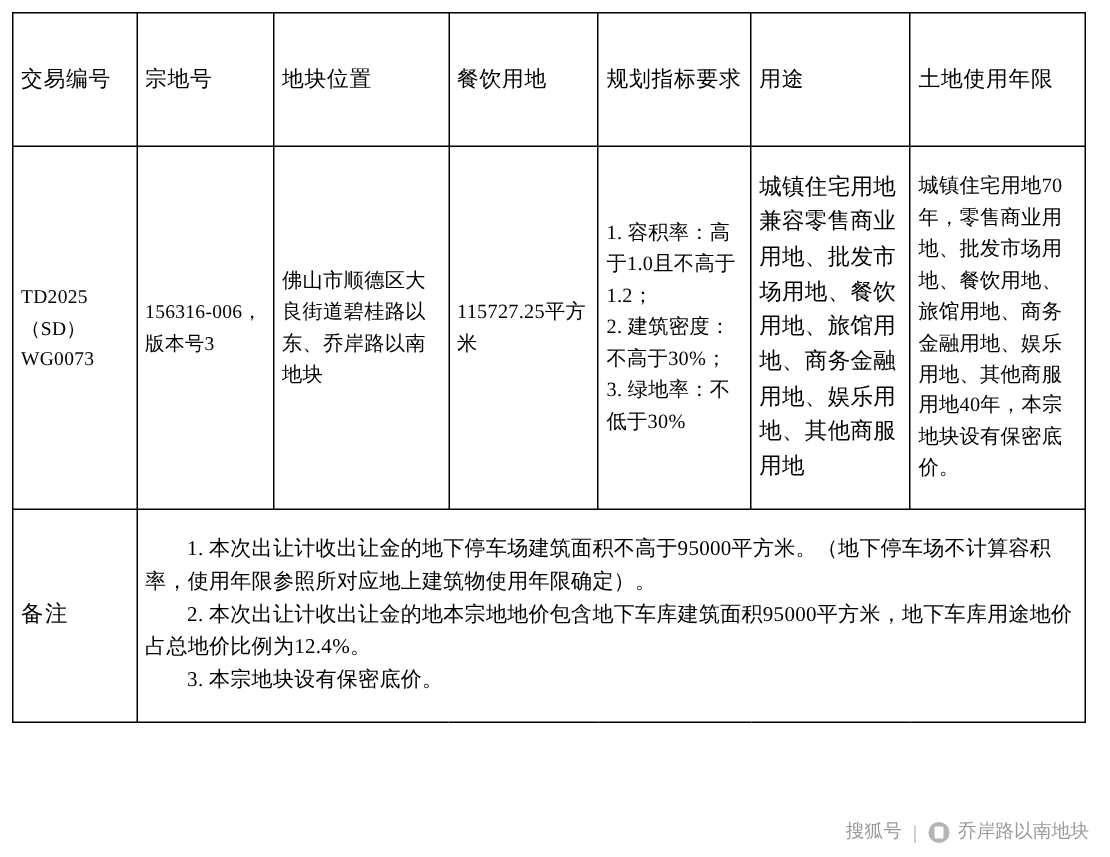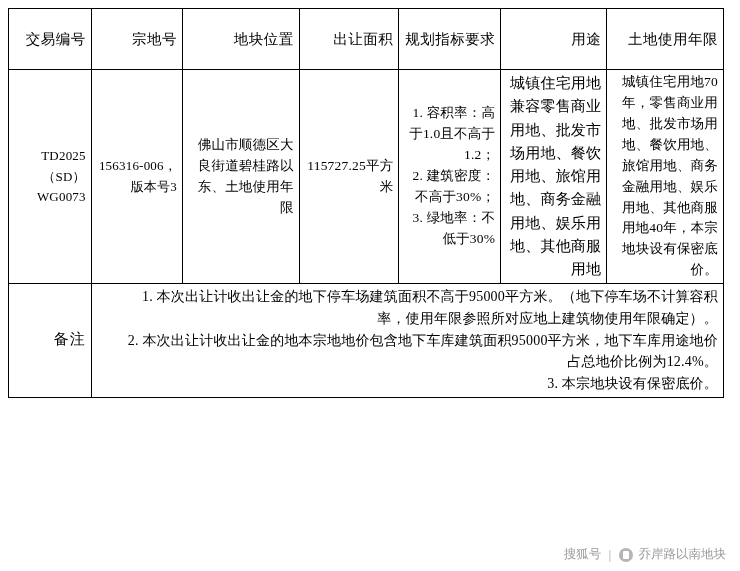--- a/index.html
+++ b/index.html
@@ -23,23 +23,23 @@
   }
   table.land-table {
     width: 716px;
     border-collapse: collapse;
     table-layout: fixed;
   }
   table.land-table th,
   table.land-table td {
     border: 1px solid #000000;
     vertical-align: middle;
-    text-align: right;
+    text-align: left;
     font-weight: normal;
-    padding: 2px 5px;
+    padding: 16px 5px;
     line-height: 1.55;
   }
   thead th {
     font-size: 14.5px;
     letter-spacing: 0.5px;
     height: 56px;
   }
   tbody td {
     font-size: 13.5px;
     letter-spacing: 0.2px;
@@ -135,31 +135,31 @@
       <col style="width:94px">
       <col style="width:96px">
       <col style="width:100px">
       <col style="width:110px">
     </colgroup>
     <thead>
       <tr>
         <th>交易编号</th>
         <th>宗地号</th>
         <th>地块位置</th>
-        <th>出让面积</th>
+        <th>餐饮用地</th>
         <th>规划指标要求</th>
         <th>用途</th>
         <th>土地使用年限</th>
       </tr>
     </thead>
     <tbody>
       <tr>
         <td class="cell-id">TD2025（SD）WG0073</td>
         <td class="cell-parcel">156316-006，版本号3</td>
-        <td class="cell-location">佛山市顺德区大良街道碧桂路以东、土地使用年限</td>
+        <td class="cell-location">佛山市顺德区大良街道碧桂路以东、乔岸路以南地块</td>
         <td class="cell-area">115727.25平方米</td>
         <td class="cell-index" style="white-space:pre-line;margin-left:28px;">1. 容积率：高于1.0且不高于1.2；
 2. 建筑密度：不高于30%；
 3. 绿地率：不低于30%</td>
         <td class="cell-usage">城镇住宅用地兼容零售商业用地、批发市场用地、餐饮用地、旅馆用地、商务金融用地、娱乐用地、其他商服用地</td>
         <td class="cell-term">城镇住宅用地70年，零售商业用地、批发市场用地、餐饮用地、旅馆用地、商务金融用地、娱乐用地、其他商服用地40年，本宗地块设有保密底价。</td>
       </tr>
       <tr>
         <td class="notes-label">备注</td>
         <td class="notes-body" colspan="6">

